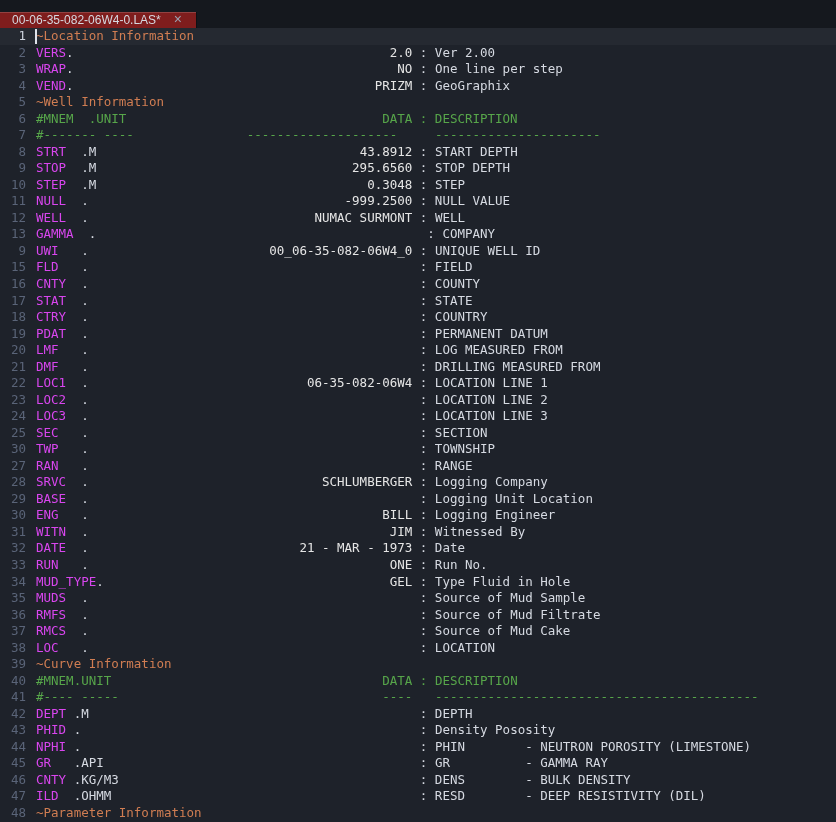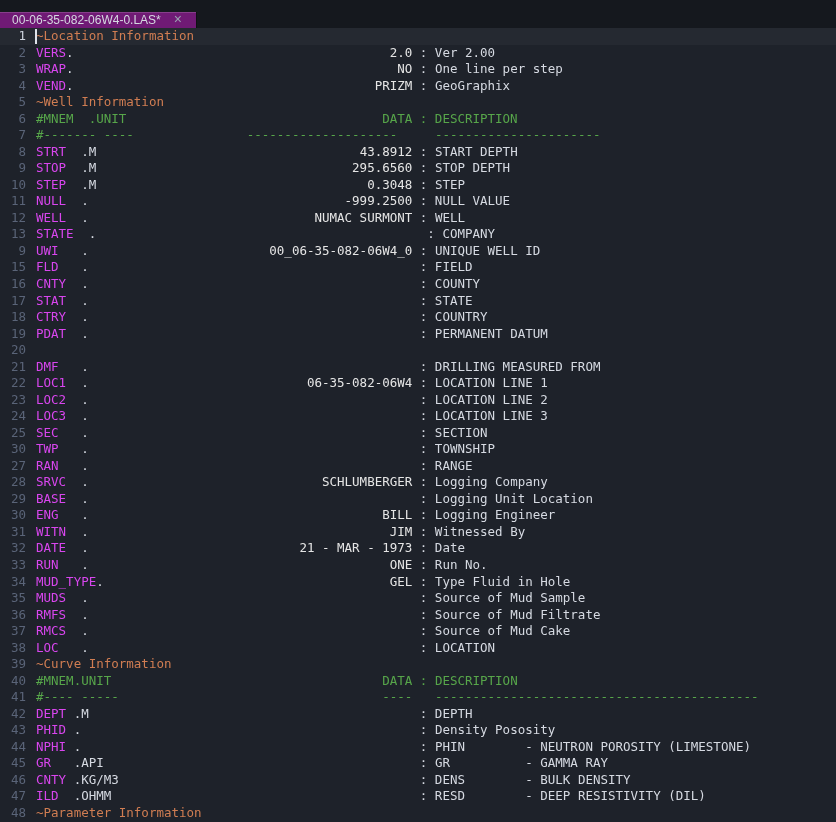--- a/index.html
+++ b/index.html
@@ -2,21 +2,21 @@
 <html><head>
 <meta charset="utf-8">
 <style>
   * { margin: 0; padding: 0; box-sizing: border-box; }
   html, body { width: 836px; height: 822px; overflow: hidden; background: #14171d; }
   .window { width: 836px; height: 822px; display: flex; flex-direction: column;
             background: #1e222a; font-family: "DejaVu Sans Mono", monospace; }
 
   
   .tabbar { height: 28px; flex: none; background: #15181e; display: flex; align-items: stretch; }
-  .tab { display: flex; align-items: center; padding: 0 10px 0 12px; background: #701a75;
+  .tab { display: flex; align-items: center; padding: 0 10px 0 12px; background: #7f1d1d;
          border-right: 1px solid #0e1014; box-shadow: inset 0 1px 0 rgba(255,255,255,0.16);
          cursor: pointer; margin-top: 12px; }
   .tab-title { font-family: "Liberation Sans", sans-serif; font-size: 12px; color: #d5d9e1;
                white-space: nowrap; }
   .tab-close { margin-left: 9px; color: #9aa2b1; font-family: "Liberation Sans", sans-serif;
                font-size: 14px; line-height: 14px; width: 16px; height: 16px; text-align: center;
                border-radius: 3px; }
 
   
   .editor { flex: 1; overflow: hidden; font-size: 12.5px; }
@@ -50,28 +50,28 @@
         <div class="row"><span class="gutter">3</span><span class="code"><span class="tok-mnem">WRAP</span><span class="tok-txt">.</span><span class="tok-txt">                                           </span><span class="tok-val">NO</span><span class="tok-txt"> : One line per step</span></span></div>
         <div class="row"><span class="gutter">4</span><span class="code"><span class="tok-mnem">VEND</span><span class="tok-txt">.</span><span class="tok-txt">                                        </span><span class="tok-val">PRIZM</span><span class="tok-txt"> : GeoGraphix</span></span></div>
         <div class="row"><span class="gutter">5</span><span class="code"><span class="tok-sec">~Well Information</span></span></div>
         <div class="row"><span class="gutter">6</span><span class="code"><span class="tok-com">#MNEM  .UNIT</span><span class="tok-txt">                                  </span><span class="tok-com">DATA : DESCRIPTION</span></span></div>
         <div class="row"><span class="gutter">7</span><span class="code"><span class="tok-com">#------- ----</span><span class="tok-txt">               </span><span class="tok-com">--------------------</span><span class="tok-txt">     </span><span class="tok-com">----------------------</span></span></div>
         <div class="row"><span class="gutter">8</span><span class="code"><span class="tok-mnem">STRT</span><span class="tok-txt">  .M</span><span class="tok-txt">                                   </span><span class="tok-val">43.8912</span><span class="tok-txt"> : START DEPTH</span></span></div>
         <div class="row"><span class="gutter">9</span><span class="code"><span class="tok-mnem">STOP</span><span class="tok-txt">  .M</span><span class="tok-txt">                                  </span><span class="tok-val">295.6560</span><span class="tok-txt"> : STOP DEPTH</span></span></div>
         <div class="row"><span class="gutter">10</span><span class="code"><span class="tok-mnem">STEP</span><span class="tok-txt">  .M</span><span class="tok-txt">                                    </span><span class="tok-val">0.3048</span><span class="tok-txt"> : STEP</span></span></div>
         <div class="row"><span class="gutter">11</span><span class="code"><span class="tok-mnem">NULL</span><span class="tok-txt">  .</span><span class="tok-txt">                                  </span><span class="tok-val">-999.2500</span><span class="tok-txt"> : NULL VALUE</span></span></div>
         <div class="row"><span class="gutter">12</span><span class="code"><span class="tok-mnem">WELL</span><span class="tok-txt">  .</span><span class="tok-txt">                              </span><span class="tok-val">NUMAC SURMONT</span><span class="tok-txt"> : WELL</span></span></div>
-        <div class="row"><span class="gutter">13</span><span class="code"><span class="tok-mnem">STATE</span><span class="tok-txt">  .</span><span class="tok-txt">                                           </span><span class="tok-txt"> : COMPANY</span></span></div>
+        <div class="row"><span class="gutter">13</span><span class="code"><span class="tok-mnem">GAMMA</span><span class="tok-txt">  .</span><span class="tok-txt">                                           </span><span class="tok-txt"> : COMPANY</span></span></div>
         <div class="row"><span class="gutter">9</span><span class="code"><span class="tok-mnem">UWI</span><span class="tok-txt">   .</span><span class="tok-txt">                        </span><span class="tok-val">00_06-35-082-06W4_0</span><span class="tok-txt"> : UNIQUE WELL ID</span></span></div>
         <div class="row"><span class="gutter">15</span><span class="code"><span class="tok-mnem">FLD</span><span class="tok-txt">   .</span><span class="tok-txt">                                           </span><span class="tok-txt"> : FIELD</span></span></div>
         <div class="row"><span class="gutter">16</span><span class="code"><span class="tok-mnem">CNTY</span><span class="tok-txt">  .</span><span class="tok-txt">                                           </span><span class="tok-txt"> : COUNTY</span></span></div>
         <div class="row"><span class="gutter">17</span><span class="code"><span class="tok-mnem">STAT</span><span class="tok-txt">  .</span><span class="tok-txt">                                           </span><span class="tok-txt"> : STATE</span></span></div>
         <div class="row"><span class="gutter">18</span><span class="code"><span class="tok-mnem">CTRY</span><span class="tok-txt">  .</span><span class="tok-txt">                                           </span><span class="tok-txt"> : COUNTRY</span></span></div>
         <div class="row"><span class="gutter">19</span><span class="code"><span class="tok-mnem">PDAT</span><span class="tok-txt">  .</span><span class="tok-txt">                                           </span><span class="tok-txt"> : PERMANENT DATUM</span></span></div>
-        <div class="row"><span class="gutter">20</span></div>
+        <div class="row"><span class="gutter">20</span><span class="code"><span class="tok-mnem">LMF</span><span class="tok-txt">   .</span><span class="tok-txt">                                           </span><span class="tok-txt"> : LOG MEASURED FROM</span></span></div>
         <div class="row"><span class="gutter">21</span><span class="code"><span class="tok-mnem">DMF</span><span class="tok-txt">   .</span><span class="tok-txt">                                           </span><span class="tok-txt"> : DRILLING MEASURED FROM</span></span></div>
         <div class="row"><span class="gutter">22</span><span class="code"><span class="tok-mnem">LOC1</span><span class="tok-txt">  .</span><span class="tok-txt">                             </span><span class="tok-val">06-35-082-06W4</span><span class="tok-txt"> : LOCATION LINE 1</span></span></div>
         <div class="row"><span class="gutter">23</span><span class="code"><span class="tok-mnem">LOC2</span><span class="tok-txt">  .</span><span class="tok-txt">                                           </span><span class="tok-txt"> : LOCATION LINE 2</span></span></div>
         <div class="row"><span class="gutter">24</span><span class="code"><span class="tok-mnem">LOC3</span><span class="tok-txt">  .</span><span class="tok-txt">                                           </span><span class="tok-txt"> : LOCATION LINE 3</span></span></div>
         <div class="row"><span class="gutter">25</span><span class="code"><span class="tok-mnem">SEC</span><span class="tok-txt">   .</span><span class="tok-txt">                                           </span><span class="tok-txt"> : SECTION</span></span></div>
         <div class="row"><span class="gutter">30</span><span class="code"><span class="tok-mnem">TWP</span><span class="tok-txt">   .</span><span class="tok-txt">                                           </span><span class="tok-txt"> : TOWNSHIP</span></span></div>
         <div class="row"><span class="gutter">27</span><span class="code"><span class="tok-mnem">RAN</span><span class="tok-txt">   .</span><span class="tok-txt">                                           </span><span class="tok-txt"> : RANGE</span></span></div>
         <div class="row"><span class="gutter">28</span><span class="code"><span class="tok-mnem">SRVC</span><span class="tok-txt">  .</span><span class="tok-txt">                               </span><span class="tok-val">SCHLUMBERGER</span><span class="tok-txt"> : Logging Company</span></span></div>
         <div class="row"><span class="gutter">29</span><span class="code"><span class="tok-mnem">BASE</span><span class="tok-txt">  .</span><span class="tok-txt">                                           </span><span class="tok-txt"> : Logging Unit Location</span></span></div>
         <div class="row"><span class="gutter">30</span><span class="code"><span class="tok-mnem">ENG</span><span class="tok-txt">   .</span><span class="tok-txt">                                       </span><span class="tok-val">BILL</span><span class="tok-txt"> : Logging Engineer</span></span></div>

